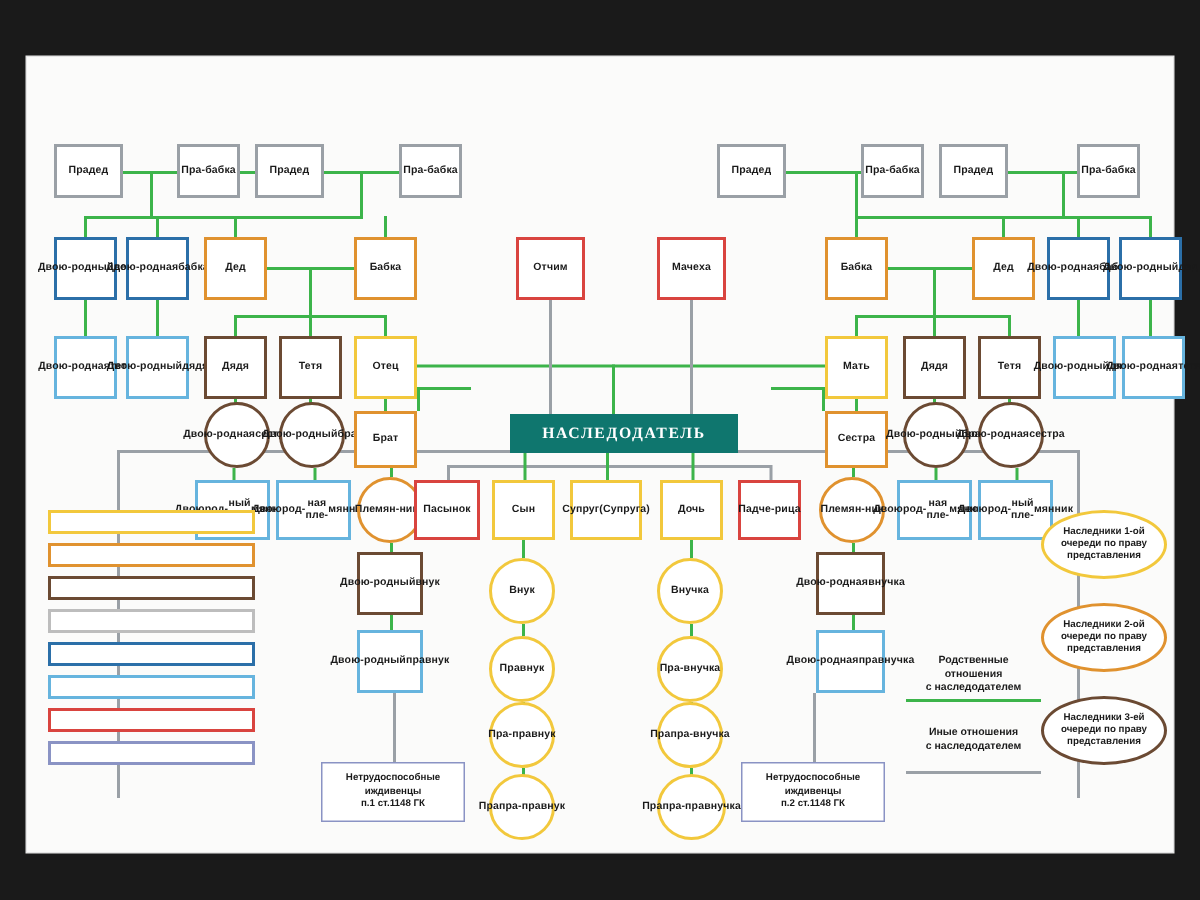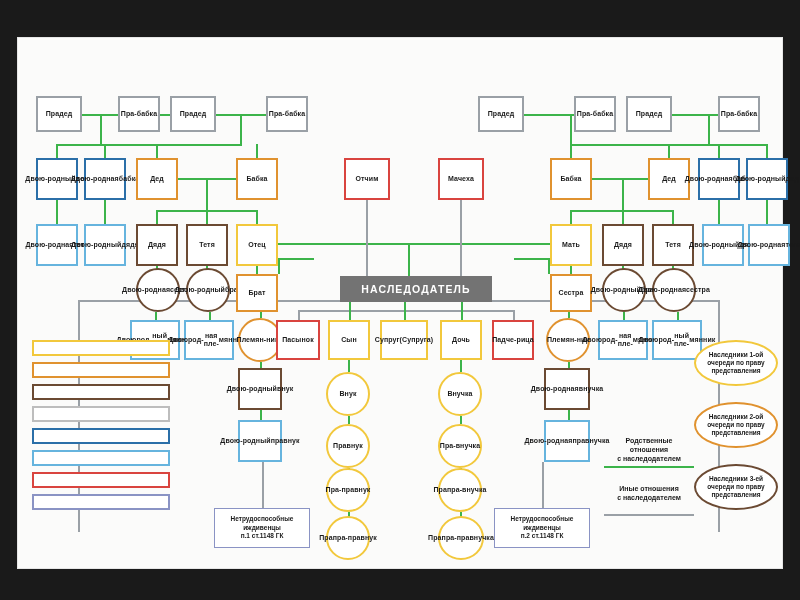--- a/index.html
+++ b/index.html
@@ -351,21 +351,21 @@
         <div class="node circ" style="left: 420px; top: 430px; width: 44px; height: 44px; border-color: rgb(242, 200, 60);">
           <span style="display:block">Прапра-</span>
           <span style="display:block">внучка</span>
         </div>
         <div class="node circ" style="left: 420px; top: 478px; width: 46px; height: 44px; border-color: rgb(242, 200, 60);">
           <span style="display:block">Прапра-</span>
           <span style="display:block">правнучка</span>
         </div>
       </div>
 
-    <div id="main" style="left: 322px; top: 238px; width: 152px; height: 26px; background: #737373;">НАСЛЕДОДАТЕЛЬ</div>
+    <div id="main" style="left: 322px; top: 238px; width: 152px; height: 26px; background: #0f766e; font-family: Liberation Serif, serif;">НАСЛЕДОДАТЕЛЬ</div>
 
     <div id="dependents-layer">
         <div class="dep" style="left: 196px; top: 470px; width: 96px; height: 40px;">
           <div>
             <span style="display:block">Нетрудоспособные</span>
             <span style="display:block">иждивенцы</span>
             <span style="display:block">п.1 ст.1148 ГК</span>
           </div>
         </div>
         <div class="dep" style="left: 476px; top: 470px; width: 96px; height: 40px;">

